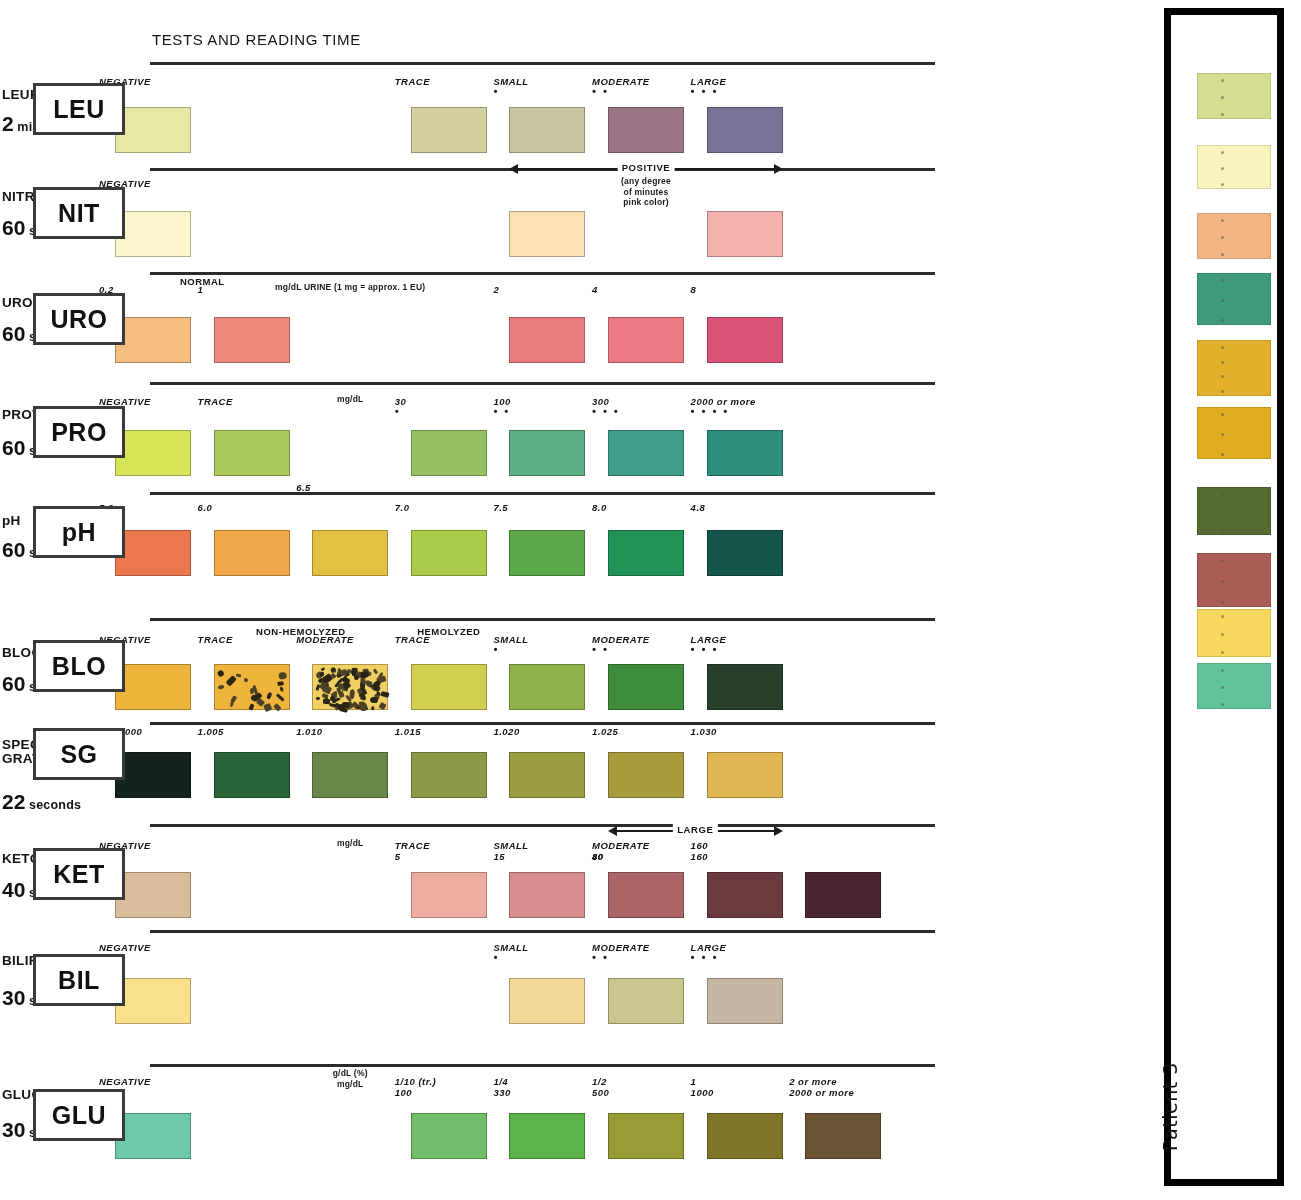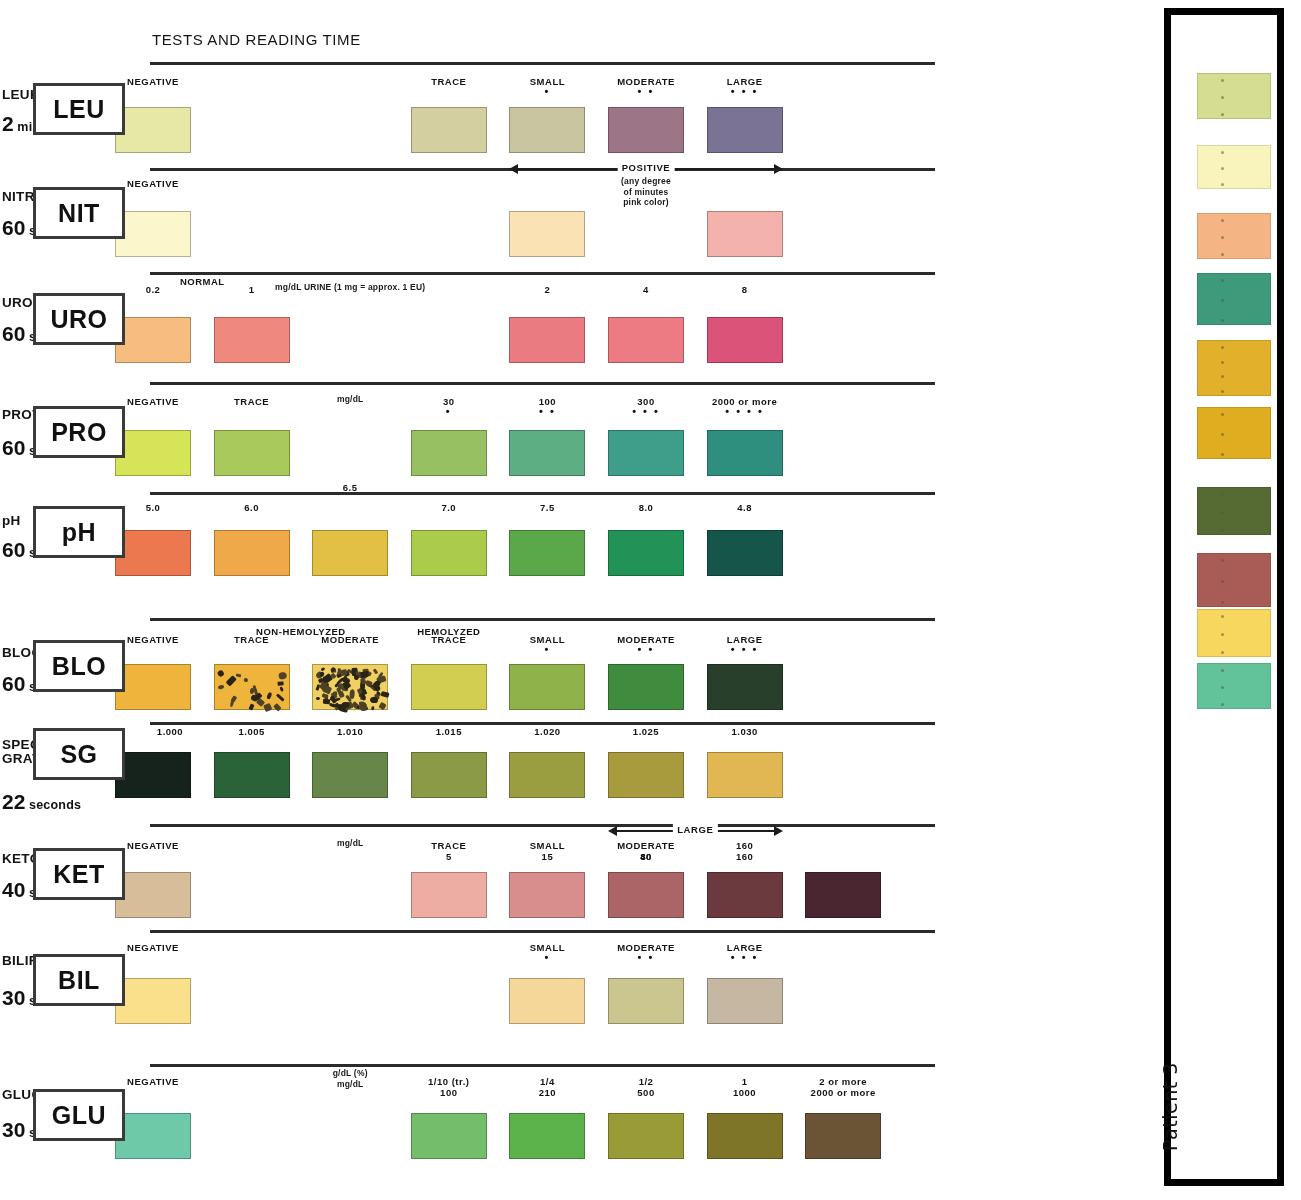--- a/index.html
+++ b/index.html
@@ -21,22 +21,22 @@
 
   .test-name{position:absolute;left:2px;font-size:13.5px;font-weight:bold;letter-spacing:.3px;
              color:#141414;line-height:13px;}
   .test-time{position:absolute;left:2px;font-size:21px;font-weight:bold;color:#111;}
   .test-time .unit{font-size:12.5px;font-weight:bold;letter-spacing:.2px;}
 
   
   .patch{position:absolute;width:76px;height:46px;}
   .patch.bordered{box-shadow:inset 0 0 0 1px rgba(0,0,0,.28);}
 
-  .hdr{position:absolute;width:108px;text-align:center;font-size:9.5px;font-weight:bold;
-       letter-spacing:.5px;color:#131313;line-height:11px;}
+  .hdr{position:absolute;width:108px;text-align:left;font-size:9.5px;font-weight:bold;
+       letter-spacing:.5px;color:#131313;line-height:11px;font-style:italic;}
   .hdr .plus{display:block;font-size:11px;letter-spacing:2px;line-height:9px;}
 
   .span-label{position:absolute;text-align:center;font-size:9.5px;font-weight:bold;
               letter-spacing:.5px;color:#131313;line-height:11px;}
 
   
   .arrow-span{position:absolute;height:10px;}
   .arrow-span .bar{position:absolute;top:4px;height:2px;background:#1c1c1c;}
   .arrow-span .head{position:absolute;top:0px;width:0;height:0;
                     border-top:5px solid transparent;border-bottom:5px solid transparent;}
@@ -486,21 +486,21 @@
       </div>
       <div class="hdr" style="top: 1076px; left: 99px;">
         <div>NEGATIVE</div>
       </div>
       <div class="hdr" style="top: 1076px; left: 394.8px;">
         <div>1/10 (tr.)</div>
         <div>100</div>
       </div>
       <div class="hdr" style="top: 1076px; left: 493.4px;">
         <div>1/4</div>
-        <div>210</div>
+        <div>330</div>
       </div>
       <div class="hdr" style="top: 1076px; left: 592px;">
         <div>1/2</div>
         <div>500</div>
       </div>
       <div class="hdr" style="top: 1076px; left: 690.6px;">
         <div>1</div>
         <div>1000</div>
       </div>
       <div class="hdr" style="top: 1076px; left: 789.2px;">

